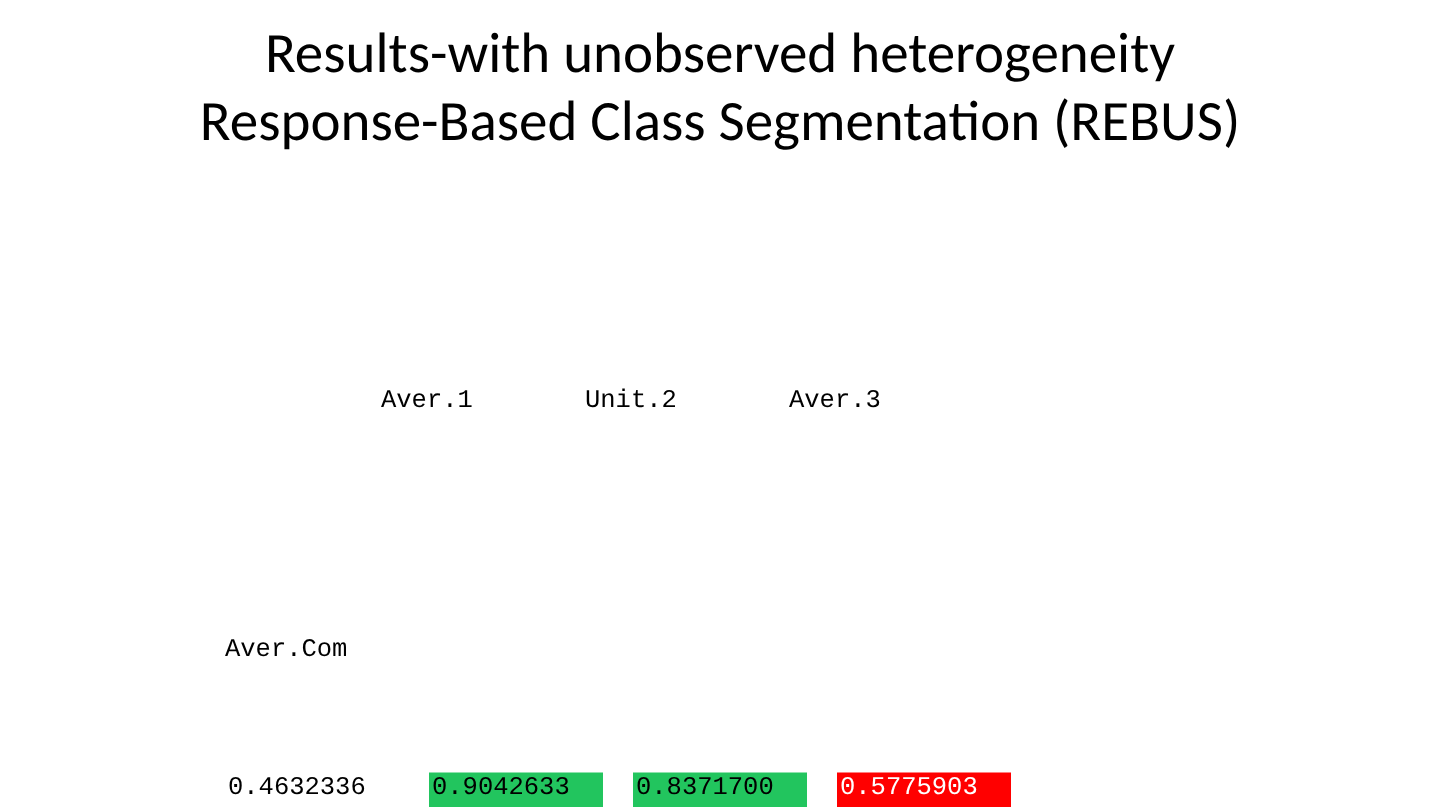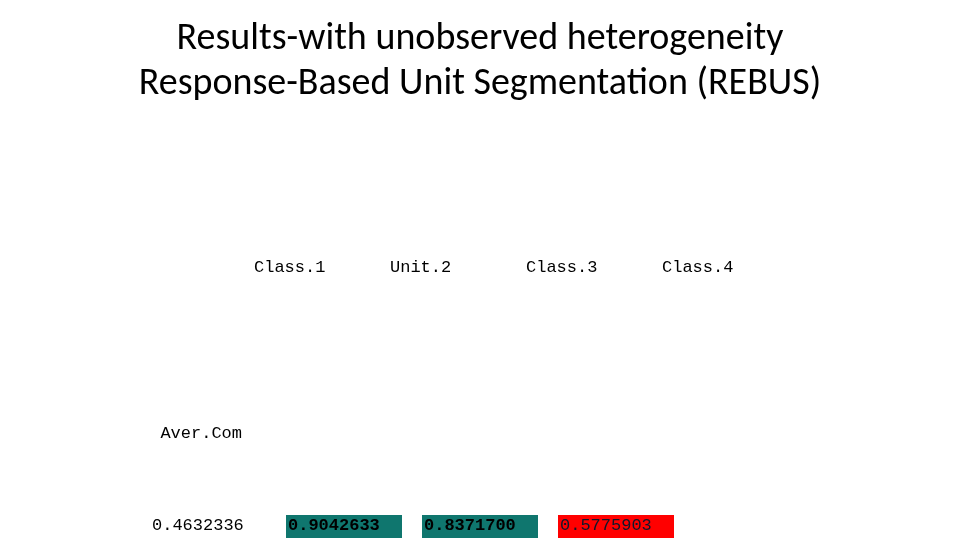--- a/index.html
+++ b/index.html
@@ -36,63 +36,61 @@
     font-family: "Courier New", Courier, monospace;
     font-size: 17px;
     line-height: 1.35;
     white-space: pre;
   }
   .row {
     display: flex;
   }
   .cell-label {
     width: 92px;
-    text-align: right;
+    text-align: left;
     padding-right: 10px;
   }
   .cell {
     width: 112px;
     text-align: left;
     margin-right: 20px;
     padding: 0 2px;
   }
   .cell.header {
     font-weight: normal;
   }
   .cell.hi-yellow {
-    background: #0f766e;
+    background: #22c55e;
     color: #000;
-    font-weight: bold;
   }
   .cell.hi-red {
     background: #ff0000;
-    color: #0f172a;
+    color: #ffffff;
   }
   .spacer-row {
     height: 6px;
   }
 </style>
 </head>
 <body>
 
 <div class="slide">
 
   <div class="title">
     <span>Results-with unobserved heterogeneity</span><br>
-    <span>Response-Based Unit Segmentation (REBUS)</span>
+    <span>Response-Based Class Segmentation (REBUS)</span>
   </div>
 
   <div class="table">
 
     <div class="row">
       <div class="cell-label"></div>
-      <div class="cell header">Class.1</div>
+      <div class="cell header">Aver.1</div>
       <div class="cell header">Unit.2</div>
-      <div class="cell header">Class.3</div>
-      <div class="cell header">Class.4</div>
+      <div class="cell header">Aver.3</div>
     </div>
 
     <div class="spacer-row"></div>
 
     <div class="row">
       <div class="cell-label">Aver.Com</div>
       <div class="cell"></div>
       <div class="cell"></div>
       <div class="cell"></div>
       <div class="cell"></div>

